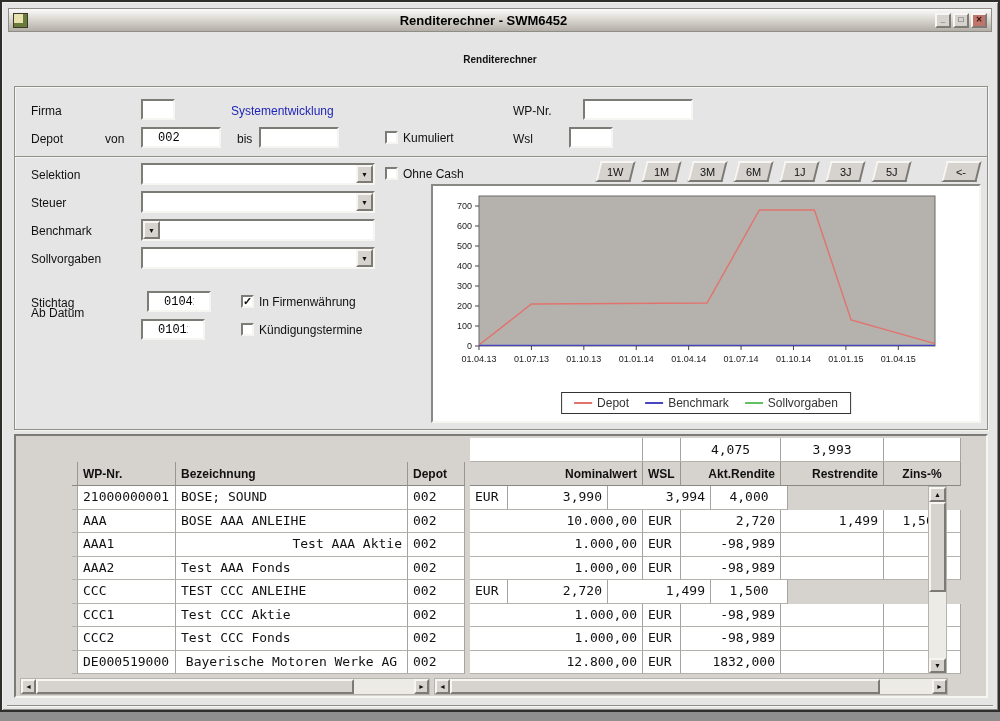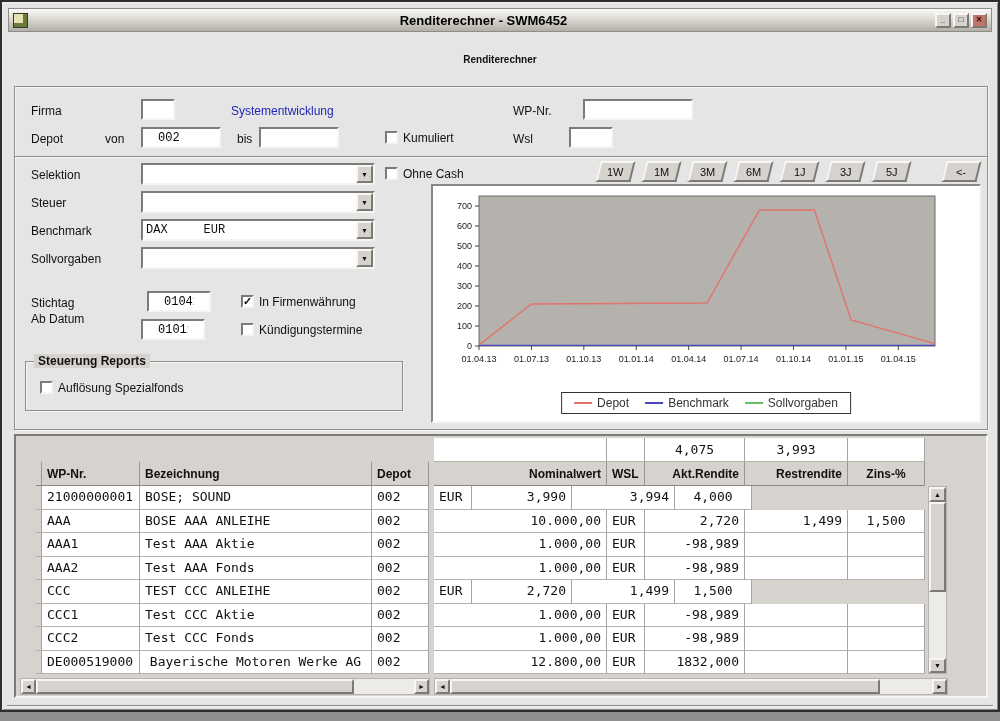--- a/index.html
+++ b/index.html
@@ -62,21 +62,21 @@
   svg text { font-family:"Liberation Sans",sans-serif; }
   .chart-legend { position:absolute; bottom:7px; left:50%; transform:translateX(-50%);
                   display:flex; gap:16px; align-items:center; background:#fff; border:1px solid #333;
                   padding:3px 12px; white-space:nowrap; }
   .leg-entry { display:flex; align-items:center; gap:5px; font-size:12px; color:#333; }
   .leg-swatch { width:18px; height:0; border-top:2px solid; }
 
   
   .tbl-container { position:absolute; left:12px; top:432px; width:974px; height:264px; background:#d6d3ce;
                    border:2px solid; border-color:#7d7b76 #f6f5f2 #f6f5f2 #7d7b76; }
-  .tpane { position:absolute; top:2px; display:flex; flex-direction:column; overflow:hidden; }
+  .tpane { position:absolute; top:2px; display:flex; flex-direction:column; overflow:hidden;margin-left:36px; }
   #tbl-left { left:20px; width:394px; }
   #tbl-right { left:418px; width:492px; }
   .tsum-spacer { height:24px; }
   .trow { display:flex; flex:none; }
   .tcell { flex:none; height:23.5px; background:#fff; border-right:1px solid #a6a49f; border-bottom:1px solid #b3b1ac;
            font-family:"DejaVu Sans Mono","Liberation Mono",monospace; font-size:13px; padding:3px 5px 0;
            white-space:pre; overflow:hidden; }
   .trow.thead .tcell { background:#d6d3ce; font-family:"Liberation Sans",sans-serif; font-size:12px; font-weight:bold;
                        height:24px; padding-top:5px; border-right:1px solid #98968f; border-bottom:1px solid #8a8882; }
   .tcell.sum { height:24px; padding-top:4px; }
@@ -177,51 +177,43 @@
       </div>
 
     <div class="lab" style="left:16px;top:106px">Steuer</div>
     <div class="dd" style="left:126px;top:104px">
       <span class="dd-value"></span>
       <span class="dd-btn">▼</span>
     </div>
 
     <div class="lab" style="left:16px;top:134px">Benchmark</div>
     <div class="dd" style="left:126px;top:132px">
-      <span class="dd-value">DAX     EUR</span>
       <span class="dd-btn">▼</span>
     </div>
 
     <div class="lab" style="left:16px;top:162px">Sollvorgaben</div>
     <div class="dd" style="left:126px;top:160px">
       <span class="dd-value"></span>
       <span class="dd-btn">▼</span>
     </div>
 
     <div class="lab" style="left:16px;top:206px">Stichtag</div>
     <input class="field" style="left: 132px; top: 204px; width: 64px;" value="010416">
     <label class="chk" style="left:226px;top:207px">
       <span class="box">✓</span>
       <span>In Firmenwährung</span>
     </label>
 
-    <div class="lab" style="left:16px;top:222px">Ab Datum</div>
+    <div class="lab" style="left:16px;top:216px">Ab Datum</div>
     <input class="field" style="left: 126px; top: 232px; width: 64px;" value="010113">
     <label class="chk" style="left:226px;top:235px">
       <span class="box"></span>
       <span>Kündigungstermine</span>
     </label>
 
-    <div class="groupbox">
-      <div class="legend">Steuerung Reports</div>
-      <label class="chk" style="left:14px;top:18px">
-        <span class="box"></span>
-        <span>Auflösung Spezialfonds</span>
-      </label>
-    </div>
 
     <div class="chart-panel">
       <svg id="chart-svg" width="546" height="196">
           <rect x="46" y="10" width="456" height="150" fill="#b5b2ae" stroke="#6d6b66" stroke-width="1"></rect>
           <line x1="42" y1="160" x2="46" y2="160" stroke="#444" stroke-width="1"></line>
           <text x="39" y="163" text-anchor="end" font-size="9" fill="#222">0</text>
           <line x1="42" y1="140" x2="46" y2="140" stroke="#444" stroke-width="1"></line>
           <text x="39" y="143" text-anchor="end" font-size="9" fill="#222">100</text>
           <line x1="42" y1="120" x2="46" y2="120" stroke="#444" stroke-width="1"></line>
           <text x="39" y="123" text-anchor="end" font-size="9" fill="#222">200</text>
@@ -290,21 +282,21 @@
         </div>
         <div class="trow">
           <div class="tcell sel"></div>
           <div class="tcell" style="width: 98px; text-align: left;">AAA</div>
           <div class="tcell" style="width: 232px; text-align: left;">BOSE AAA ANLEIHE</div>
           <div class="tcell" style="width: 57px; text-align: left;">002</div>
         </div>
         <div class="trow">
           <div class="tcell sel"></div>
           <div class="tcell" style="width: 98px; text-align: left;">AAA1</div>
-          <div class="tcell" style="width: 232px; text-align: left;">Test AAA Aktie</div>
+          <div class="tcell" style="width: 232px; text-align: right;">Test AAA Aktie</div>
           <div class="tcell" style="width: 57px; text-align: left;">002</div>
         </div>
         <div class="trow">
           <div class="tcell sel"></div>
           <div class="tcell" style="width: 98px; text-align: left;">AAA2</div>
           <div class="tcell" style="width: 232px; text-align: left;">Test AAA Fonds</div>
           <div class="tcell" style="width: 57px; text-align: left;">002</div>
         </div>
         <div class="trow">
           <div class="tcell sel"></div>

